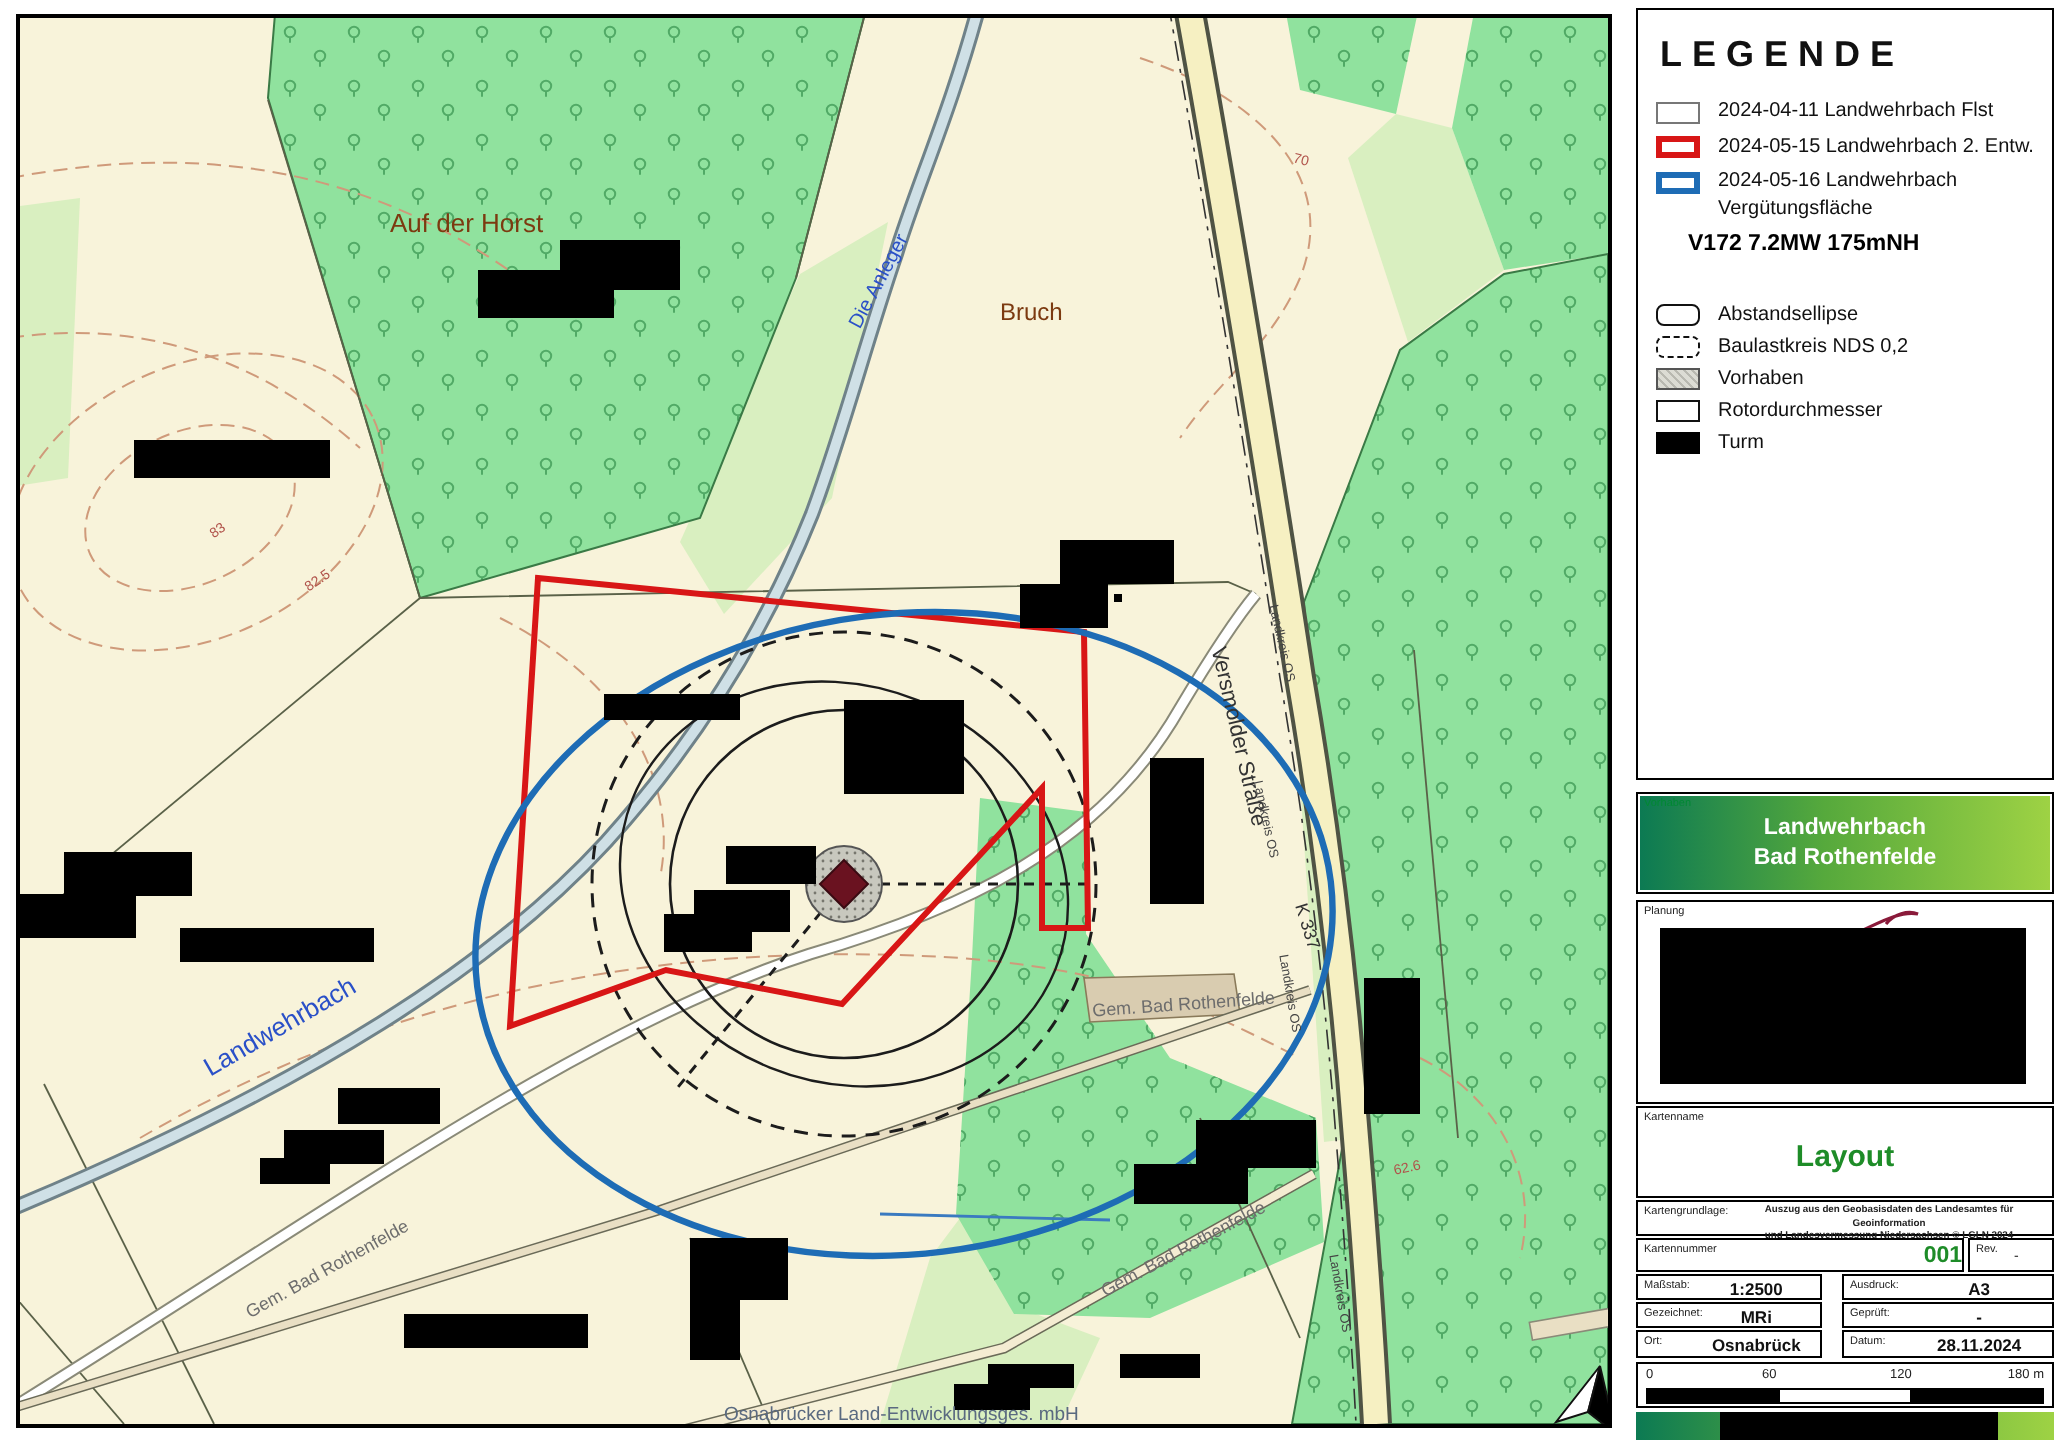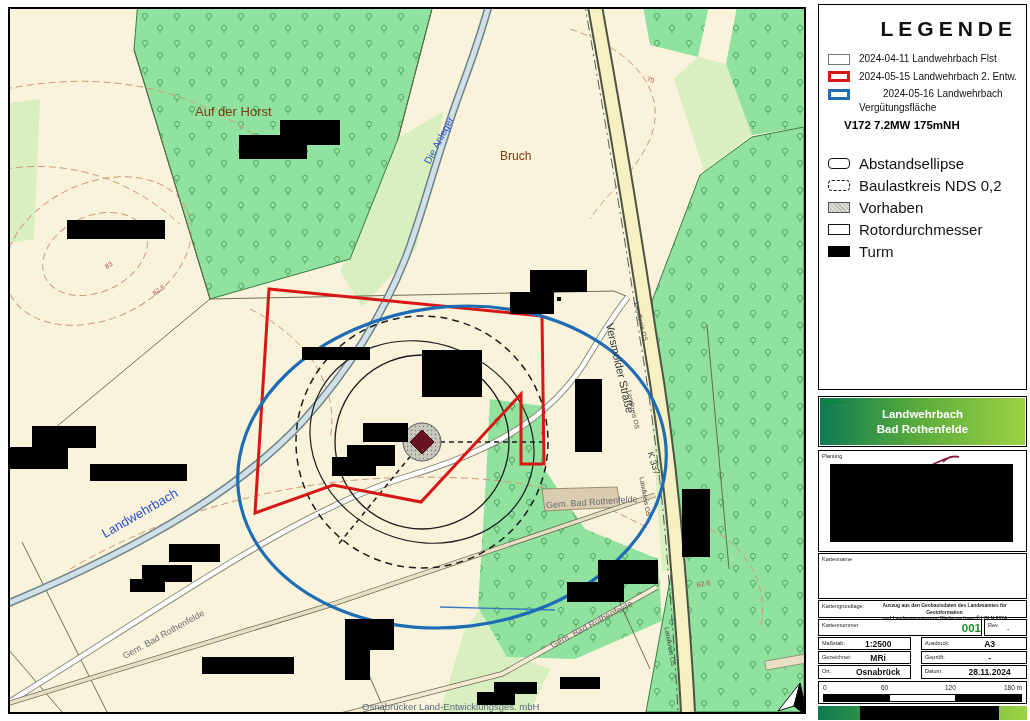--- a/index.html
+++ b/index.html
@@ -4,36 +4,36 @@
 <style>
   html,body{margin:0;padding:0;background:#fff;}
   .page{position:relative;width:1030px;height:721px;background:#fff;overflow:hidden;
         font-family:"Liberation Sans",sans-serif;}
   .map-frame{position:absolute;left:8px;top:7px;width:794px;height:703px;border:2px solid #000;background:#f8f3da;}
   svg text{font-family:"Liberation Sans",sans-serif;}
   
   .panel{position:absolute;left:818px;top:4px;width:211px;height:716px;}
   .p-box{position:absolute;left:0;width:209px;background:#fff;border:1.6px solid #000;box-sizing:border-box;}
   .legend-box{top:0;height:386px;padding:8px 9px;}
-  .legend-title{font-size:21px;font-weight:bold;letter-spacing:5px;color:#111;margin:4px 0 12px 2px;text-align:right;}
+  .legend-title{font-size:18px;font-weight:bold;letter-spacing:5px;color:#111;margin:4px 0 12px 2px;}
   .lg-row{display:flex;align-items:center;margin-bottom:5px;}
   .lg-sw{width:22px;height:11px;box-sizing:border-box;margin-right:9px;flex:0 0 auto;}
   .sw-flst{border:1.2px solid #777;}
   .sw-red{border:3px solid #d81616;}
   .sw-blue{border:3px solid #1e6cb5;}
   .lg-txt{font-size:10px;color:#111;line-height:1.25;}
   .lg-cont{margin:0 0 4px 31px;font-size:10px;color:#111;}
   .lg-spec{font-size:11.5px;font-weight:bold;color:#000;margin:6px 0 0 16px;}
   .lg-symbols{margin-top:24px;}
   .sym-abstand{border:1.5px solid #111;border-radius:4px;}
   .sym-baulast{border:1.5px dashed #111;border-radius:4px;}
   .sym-fundament{border:1px solid #555;background:repeating-linear-gradient(45deg,#b9b9b1 0 1px,#dcdcd4 1px 3px);}
   .sym-rotor{border:1.5px solid #111;}
   .sym-turm{background:#000;border:1px solid #000;}
-  .sym-txt{font-size:15px;color:#111;}
+  .sym-txt{font-size:10px;color:#111;}
   .lbl-tiny{position:absolute;left:3px;top:2px;font-size:5.5px;color:#222;z-index:2;}
   .vorhaben-box{top:392px;height:51px;padding:0;}
   .vorhaben-grad{position:absolute;inset:1px;background:linear-gradient(90deg,#0c7a53,#56a93c 45%,#9ed244);
       display:flex;flex-direction:column;justify-content:center;align-items:center;}
   .vorhaben-grad div{color:#fff;font-weight:bold;font-size:11.5px;line-height:1.25;}
   .planung-box{top:446px;height:102px;}
   .planung-redact{position:absolute;left:11px;right:13px;top:13px;bottom:9px;background:#000;}
   .planung-swirl{position:absolute;left:100px;top:2px;}
   .kartenname-box{top:549px;height:46px;}
   .kartenname-val{position:absolute;left:0;right:0;top:16px;text-align:center;color:#1e8c28;font-size:15px;font-weight:bold;}
@@ -246,21 +246,21 @@
     <div class="p-box legend-box">
       <div class="legend-title">LEGENDE</div>
       <div class="lg-row">
         <span class="lg-sw sw-flst"></span>
         <span class="lg-txt">2024-04-11 Landwehrbach Flst</span>
       </div>
       <div class="lg-row">
         <span class="lg-sw sw-red"></span>
         <span class="lg-txt">2024-05-15 Landwehrbach 2. Entw.</span>
       </div>
-      <div class="lg-row" style="margin-bottom:1px;gap:24px;">
+      <div class="lg-row" style="margin-bottom:1px;">
         <span class="lg-sw sw-blue"></span>
         <span class="lg-txt">2024-05-16 Landwehrbach</span>
       </div>
       <div class="lg-cont">Vergütungsfläche</div>
       <div class="lg-spec">V172 7.2MW 175mNH</div>
       <div class="lg-symbols">
         <div class="lg-row">
           <span class="lg-sw sym-abstand"></span>
           <span class="sym-txt">Abstandsellipse</span>
         </div>
@@ -294,20 +294,21 @@
     <div class="p-box planung-box">
       <span class="lbl-tiny">Planung</span>
       <svg class="planung-swirl" width="50" height="18" viewBox="0 0 50 18">
         <path d="M8,14 C18,10 30,2 40,4 C35,2 28,4 24,9" fill="none" stroke="#8a1a3a" stroke-width="1.6"></path>
       </svg>
       <div class="planung-redact"></div>
     </div>
 
     <div class="p-box kartenname-box">
       <span class="lbl-tiny">Kartenname</span>
+      <div class="kartenname-val">Layout</div>
     </div>
 
     <div class="p-box grundlage-box">
       <span class="lbl-tiny">Kartengrundlage:</span>
       <div class="grundlage-txt">
         <div>Auszug aus den Geobasisdaten des Landesamtes für Geoinformation</div>
         <div>und Landesvermessung Niedersachsen © LGLN 2024</div>
       </div>
     </div>
 

